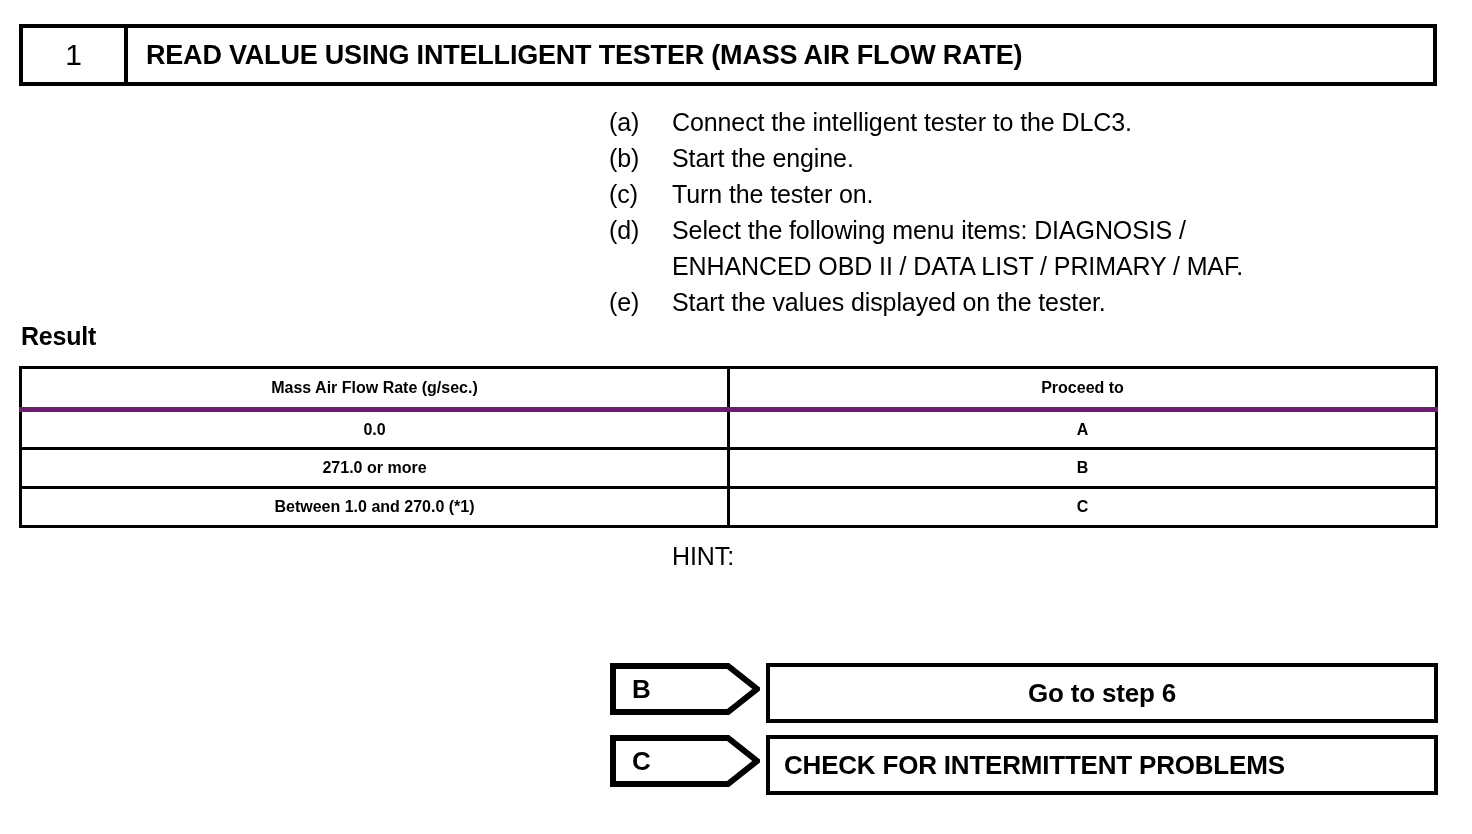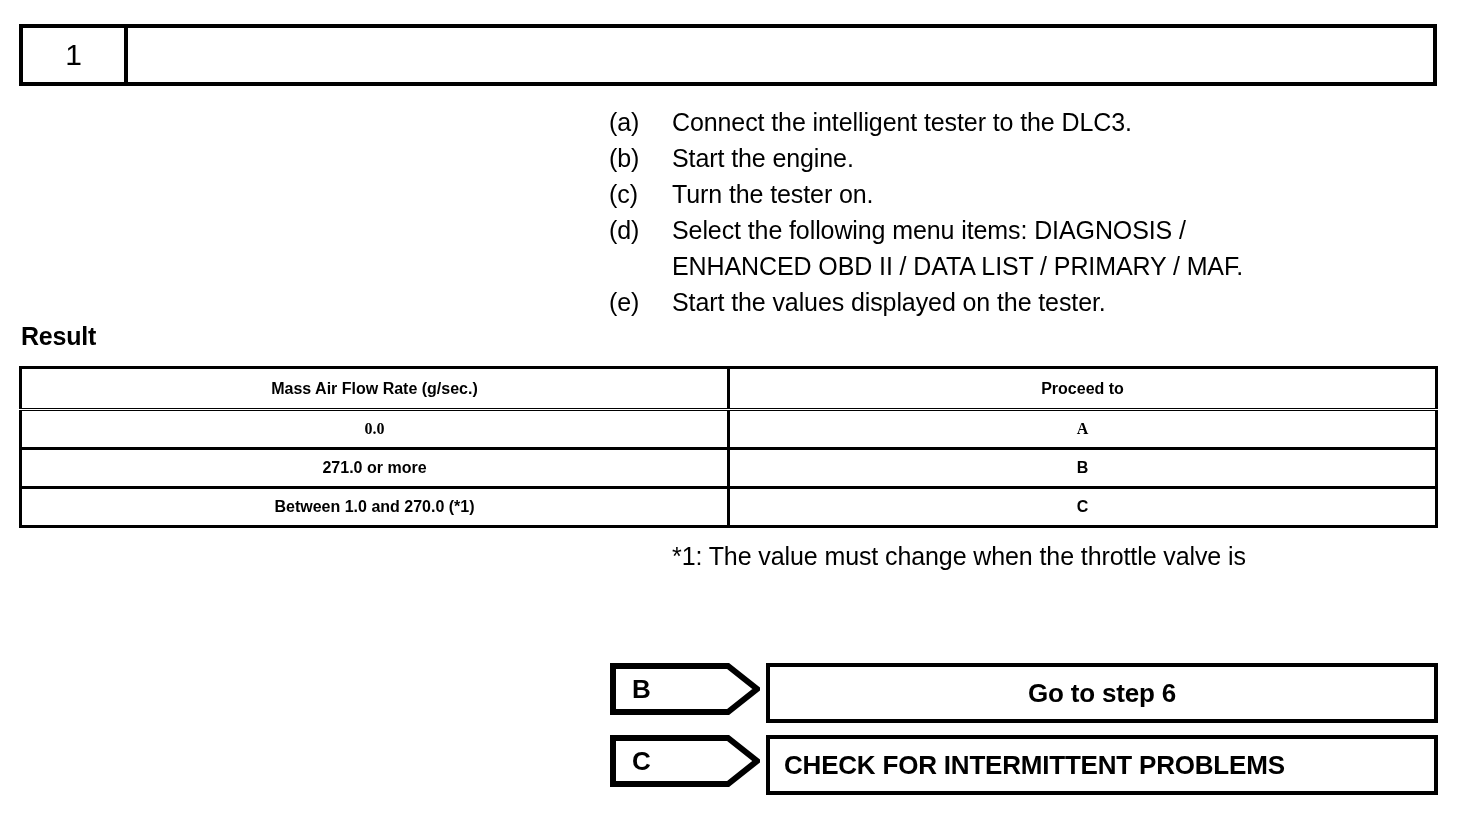--- a/index.html
+++ b/index.html
@@ -108,22 +108,21 @@
     border-right: 3px solid #000;
     border-top: 3px solid #000;
     border-bottom: 3px solid #000;
     box-sizing: border-box;
   }
   table.result-table thead th {
     height: 42px;
     border-bottom: 3px double #000;
   }
   table.result-table tbody tr:first-child td {
-    border-top: 3px solid #701a75;
-    font-family: Liberation Serif, serif;
+    border-top: 5px solid #701a75;
   }
   table.result-table tbody td {
     height: 39px;
   }
   .col-left { width: 708px; }
 
   
   .hint {
     position: absolute;
     left: 672px;
@@ -182,20 +181,21 @@
     letter-spacing: -0.2px;
   }
   .branch-box.center { justify-content: center; }
   .branch-box.leftpad { justify-content: flex-start; padding-left: 14px; }
 </style>
 </head>
 <body>
 
 <div class="step-header">
   <div class="step-number-cell">1</div>
+  <div class="step-title-cell">READ VALUE USING INTELLIGENT TESTER (MASS AIR FLOW RATE)</div>
 </div>
 
 <div class="procedure">
   <div class="proc-row">
     <span class="proc-marker">(a)</span>
     <span class="proc-text">Connect the intelligent tester to the DLC3.</span>
   </div>
   <div class="proc-row">
     <span class="proc-marker">(b)</span>
     <span class="proc-text">Start the engine.</span>
@@ -238,21 +238,21 @@
       </tr>
       <tr>
         <td class="col-left">Between 1.0 and 270.0 (*1)</td>
         <td>C</td>
       </tr>
     </tbody>
   </table>
 </div>
 
 <div class="hint">
-  <span class="hint-line">*1: The value must change when the throttle valve is</span>
+  <span class="hint-line">HINT:</span>
 </div>
 
 <div class="branch branch-b">
   <div class="branch-tag">
     <svg width="150" height="52" viewBox="0 0 150 52">
       <polygon points="3,3 118,3 147,26 118,49 3,49" fill="#ffffff" stroke="#000000" stroke-width="6" stroke-linejoin="miter"></polygon>
     </svg>
     <span class="branch-tag-label">B</span>
   </div>
   <div class="branch-box center">Go to step 6</div>

